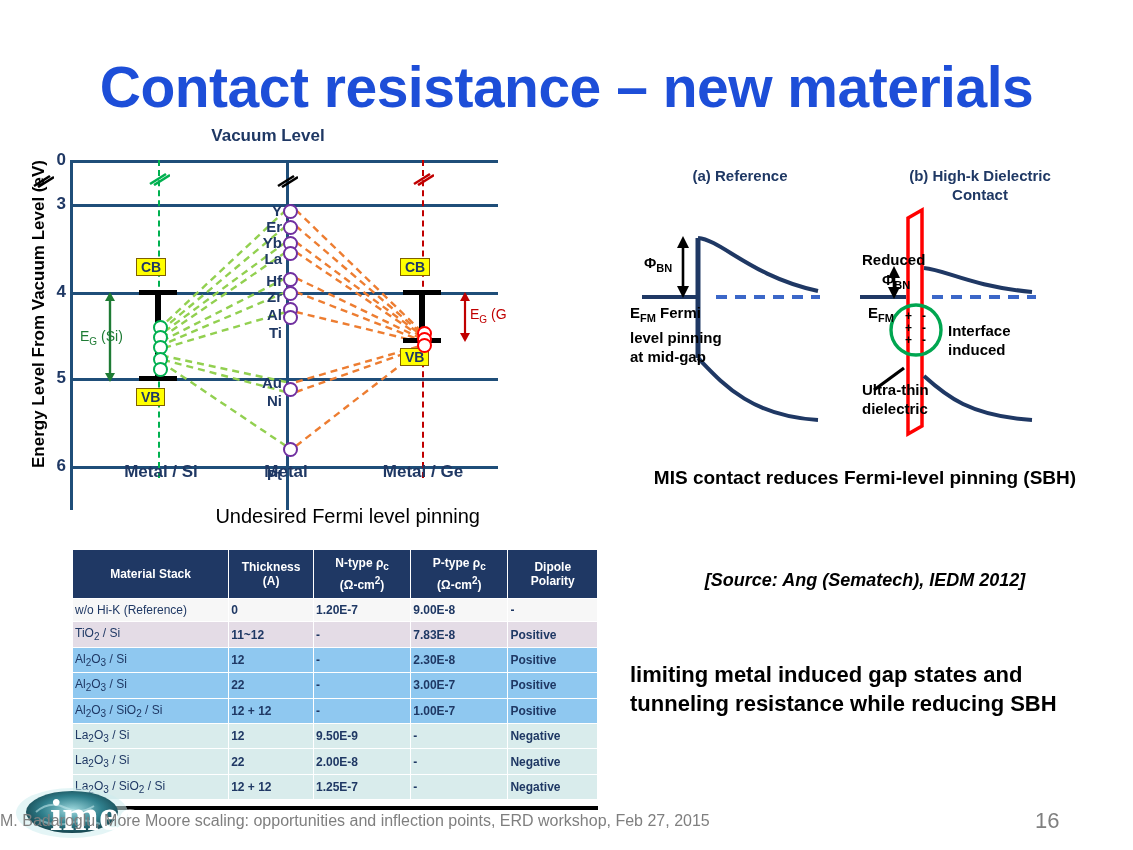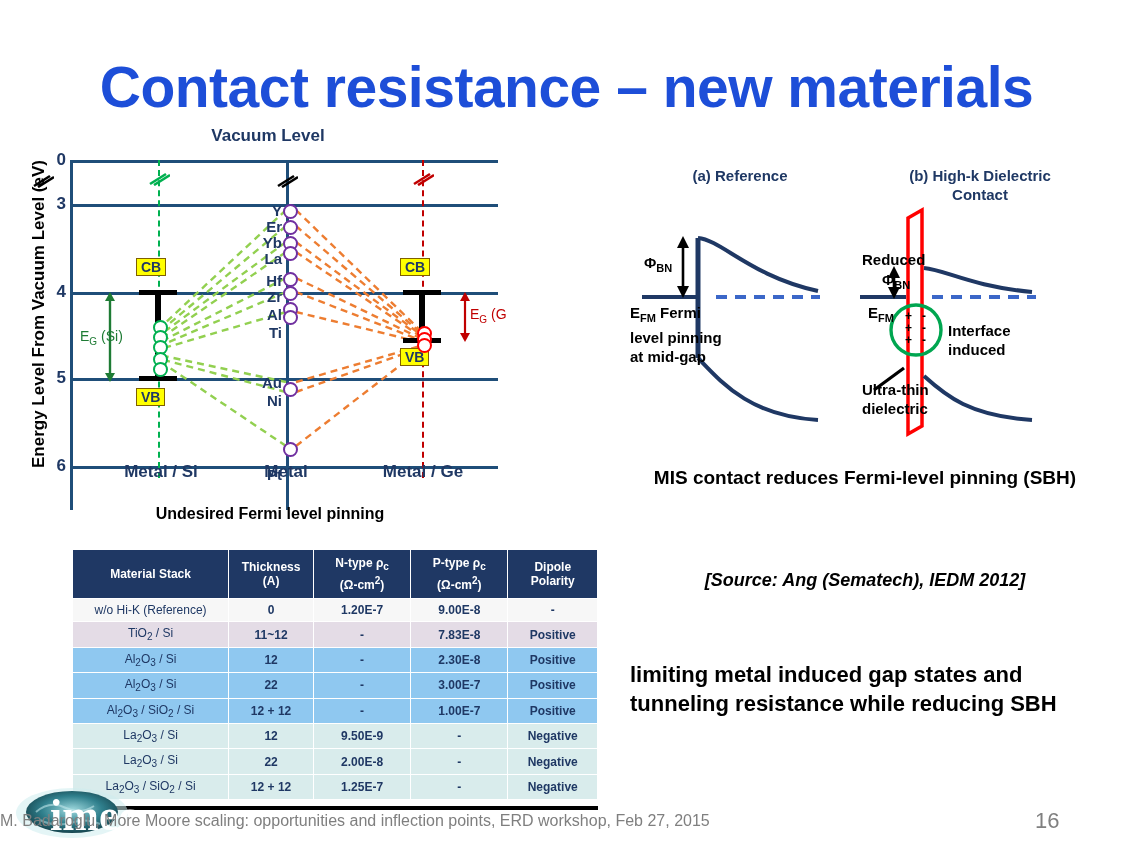--- a/index.html
+++ b/index.html
@@ -31,41 +31,41 @@
   .egl{position:absolute;font-size:14px;font-weight:normal;}
   .mlabel{position:absolute;font-size:15px;font-weight:bold;color:#1F3864;
           text-align:right;width:36px;}
   .mdot{position:absolute;width:11px;height:11px;border-radius:50%;
         border:2px solid #7030A0;background:#fff;}
   .sdot{position:absolute;width:11px;height:11px;border-radius:50%;
         border:2px solid #00B050;background:#fff;}
   .gdot{position:absolute;width:11px;height:11px;border-radius:50%;
         border:2px solid #FF0000;background:#fff;}
   #brk1,#brk2,#brk3,#brk4{position:absolute;width:22px;height:14px;}
-  #caption-left{position:absolute;left:60px;top:505px;width:420px;text-align:center;
-                font-size:16px;font-weight:bold;color:#000;}
+  #caption-left{position:absolute;left:60px;top:505px;width:420px;text-align:right;
+                font-size:20px;font-weight:normal;color:#000;}
 
   
   #misdiag{position:absolute;left:630px;top:158px;width:470px;height:290px;}
   .mishdr{position:absolute;font-size:15px;font-weight:bold;color:#1F3864;
           text-align:center;line-height:19px;}
   .mistxt{position:absolute;font-size:15px;font-weight:bold;color:#000;line-height:19px;}
   #caption-right{position:absolute;left:630px;top:465px;width:470px;text-align:center;
                  font-size:19px;font-weight:bold;color:#000;line-height:25px;}
   #source{position:absolute;left:630px;top:570px;width:470px;text-align:center;
           font-size:18px;font-weight:bold;font-style:italic;color:#000;}
   #bodytxt{position:absolute;left:630px;top:660px;width:480px;
            font-size:22px;font-weight:bold;color:#000;line-height:29px;}
 
   
   #tbl{position:absolute;left:72px;top:549px;border-collapse:collapse;
        width:526px;font-size:11.5px;}
   #tbl th{background:#1F3864;color:#fff;font-weight:bold;text-align:center;
           padding:6px 2px;line-height:14px;border:1px solid #fff;font-size:12px;}
-  #tbl td{text-align:center;padding:4px 2px;color:#1F3864;font-weight:bold;
+  #tbl td{padding:4px 2px;color:#1F3864;font-weight:bold;
           border:1px solid #fff;font-size:12px;}
   #tbl td:first-child{font-weight:normal;}
   tr.r0 td{background:#F7F7F7;}
   tr.r1 td{background:#E4DCE6;}
   tr.rb td{background:#8FC8F0;}
   tr.rc td{background:#D9ECEC;}
   #tblbottom{position:absolute;left:72px;top:806px;width:526px;height:4px;background:#000;}
 
   
   #logo{position:absolute;left:14px;top:782px;width:175px;height:62px;}

